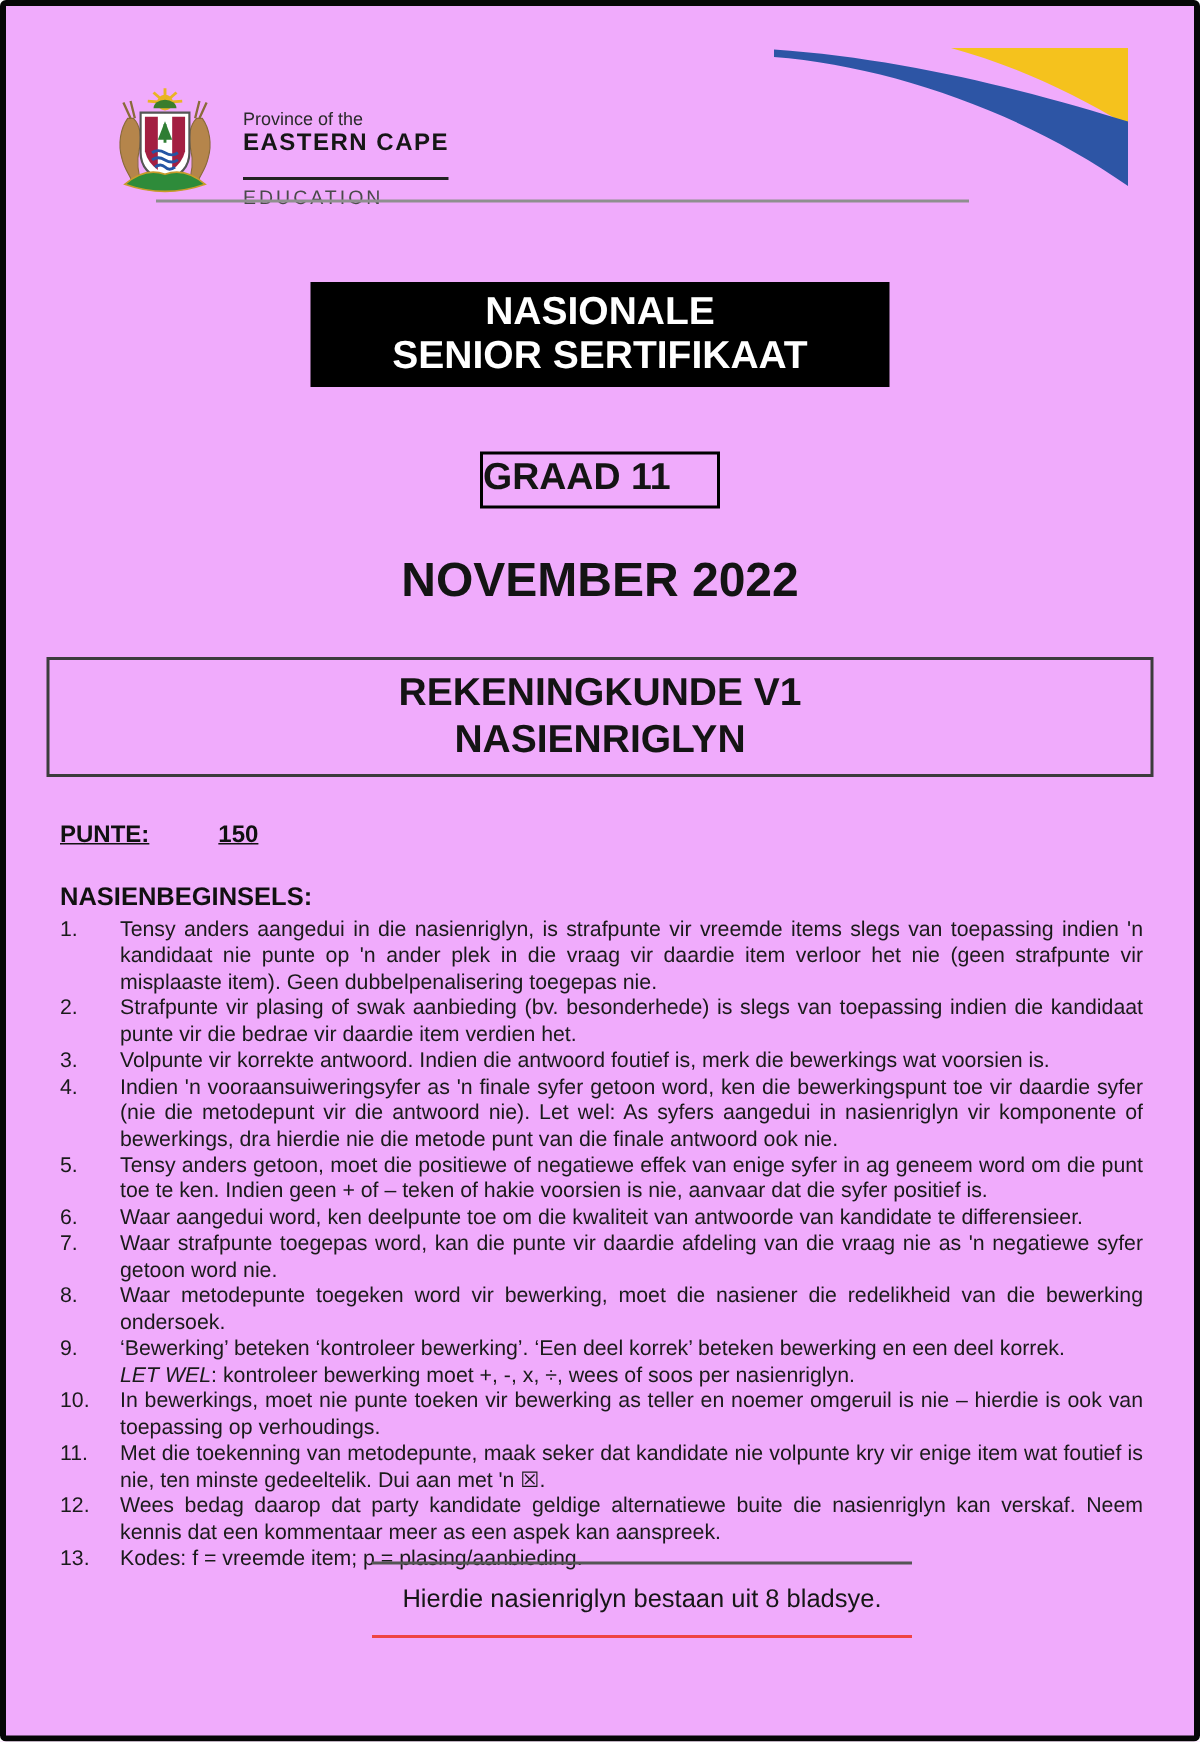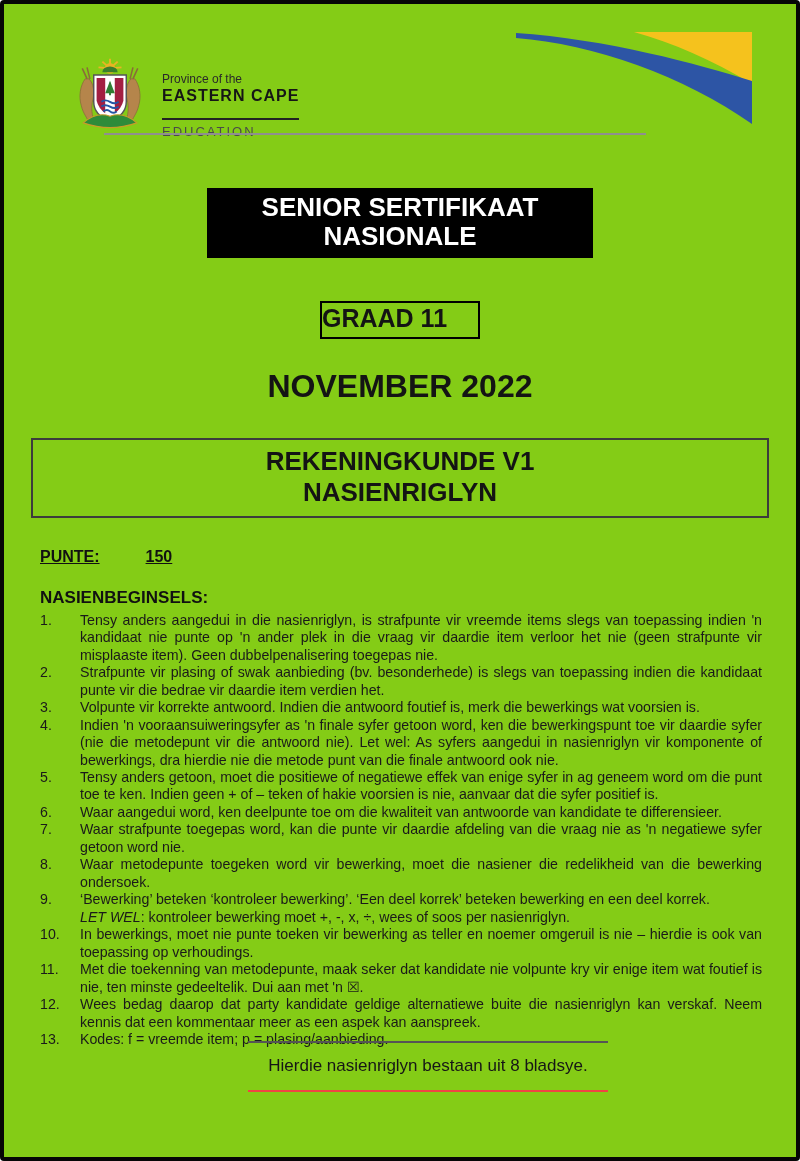--- a/index.html
+++ b/index.html
@@ -2,21 +2,21 @@
 <html><head>
 <meta charset="utf-8">
 <style>
   html,body{margin:0;padding:0;background:#ffffff;}
   .page{
     position:relative;
     width:800px;height:1161px;
     box-sizing:border-box;
     border:4px solid #060606;
     border-radius:4px;
-    background:#84cc16;
+    background:#f0abfc;
     font-family:"Liberation Sans",sans-serif;
     color:#141414;
     overflow:hidden;
   }
   
   .header{position:relative;height:140px;}
   .coa{position:absolute;left:56px;top:50px;width:100px;height:88px;}
   .dept{position:absolute;left:158px;top:68px;}
   .province-line{font-size:12px;color:#2a2a2a;margin-bottom:1px;}
   .province-name{
@@ -110,22 +110,22 @@
 
     <svg class="swoosh" viewBox="0 0 240 110">
       <path d="M118,8 L236,8 L236,60 C196,36 158,19 118,8 Z" fill="#F5C21D"></path>
       <path d="M0,9 C90,15 182,40 236,57 L236,100 C168,52 78,20 0,14 Z" fill="#2D55A5"></path>
     </svg>
 
     <div class="header-rule"></div>
   </div>
 
   <div class="cert-box">
+    <div>NASIONALE</div>
     <div>SENIOR SERTIFIKAAT</div>
-    <div>NASIONALE</div>
   </div>
 
   <div class="grade-box">GRAAD 11</div>
 
   <div class="session">NOVEMBER 2022</div>
 
   <div class="subject-box">
     <div>REKENINGKUNDE V1</div>
     <div>NASIENRIGLYN</div>
   </div>

